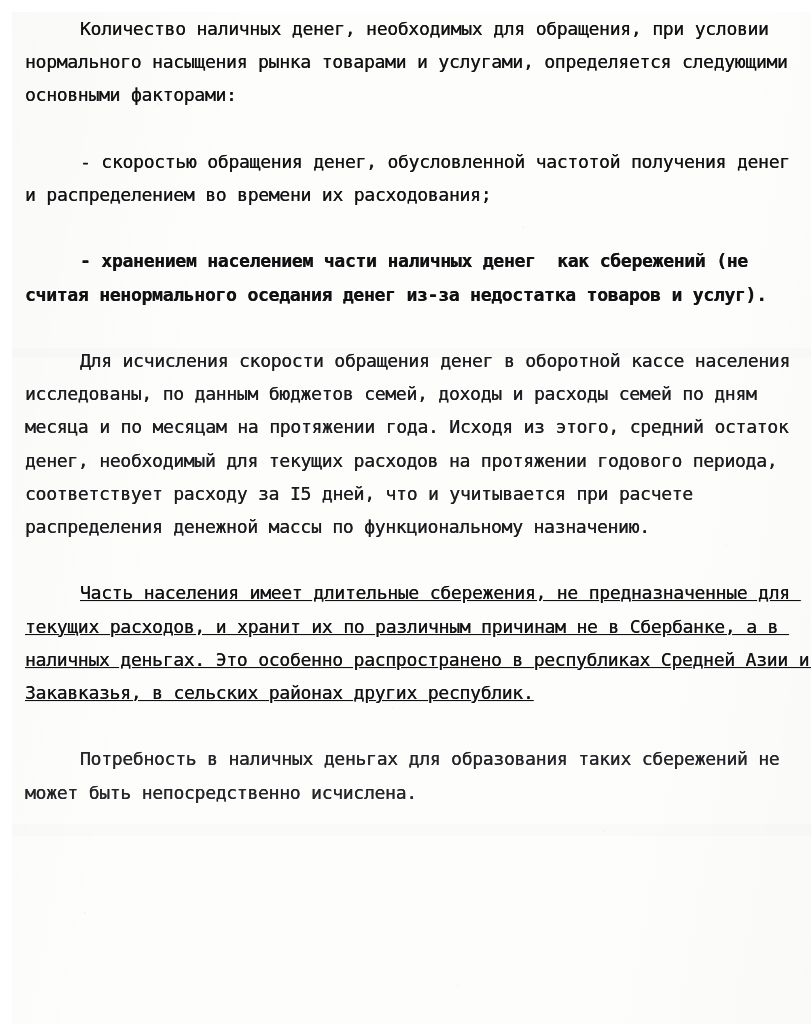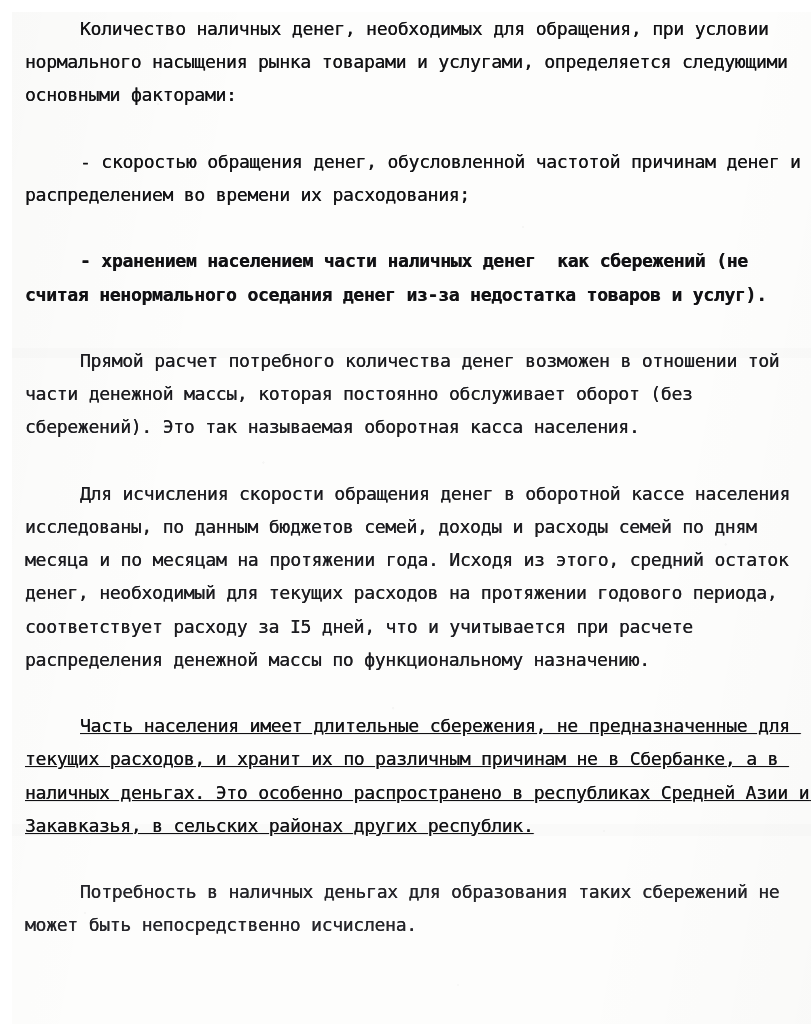--- a/index.html
+++ b/index.html
@@ -73,21 +73,20 @@
 </head>
 <body>
 
 <div class="page">
 
   <div class="scan-band" style="top:336px;height:10px;"></div>
   <div class="scan-band" style="top:812px;height:12px;"></div>
 
   <div class="text-body" id="text-body">
       <p class="para ink-strong" style="text-indent: 55px;">Количество наличных денег, необходимых для обращения, при условии нормального насыщения рынка товарами и услугами, определяется следующими основными факторами:</p>
-      <p class="para gap-before ink-strong" style="text-indent: 55px;">- скоростью обращения денег, обусловленной частотой причинам денег и распределением во времени их расходования;</p>
+      <p class="para gap-before ink-strong" style="text-indent: 55px;">- скоростью обращения денег, обусловленной частотой получения денег и распределением во времени их расходования;</p>
       <p class="para gap-before ink-strong" style="text-indent: 55px; font-weight: bold;">- хранением населением части наличных денег  как сбережений (не считая ненормального оседания денег из-за недостатка товаров и услуг).</p>
-      <p class="para gap-before ink-mid" style="text-indent: 55px;">Прямой расчет потребного количества денег возможен в отношении той части денежной массы, которая постоянно обслуживает оборот (без сбережений). Это так называемая оборотная касса населения.</p>
       <p class="para gap-before ink-mid" style="text-indent: 55px;">Для исчисления скорости обращения денег в оборотной кассе населения исследованы, по данным бюджетов семей, доходы и расходы семей по дням месяца и по месяцам на протяжении года. Исходя из этого, средний остаток денег, необходимый для текущих расходов на протяжении годового периода, соответствует расходу за I5 дней, что и учитывается при расчете распределения денежной массы по функциональному назначению.</p>
       <p class="para gap-before ink-strong" style="text-indent: 55px; text-decoration: underline;">Часть населения имеет длительные сбережения, не предназначенные для текущих расходов, и хранит их по различным причинам не в Сбербанке, а в наличных деньгах. Это особенно распространено в республиках Средней Азии и   Закавказья, в сельских районах других республик.</p>
       <p class="para gap-before ink-light" style="text-indent: 55px;">Потребность в наличных деньгах для образования таких сбережений не может быть непосредственно исчислена.</p>
     </div>
 
 </div>
 
 </body></html>

